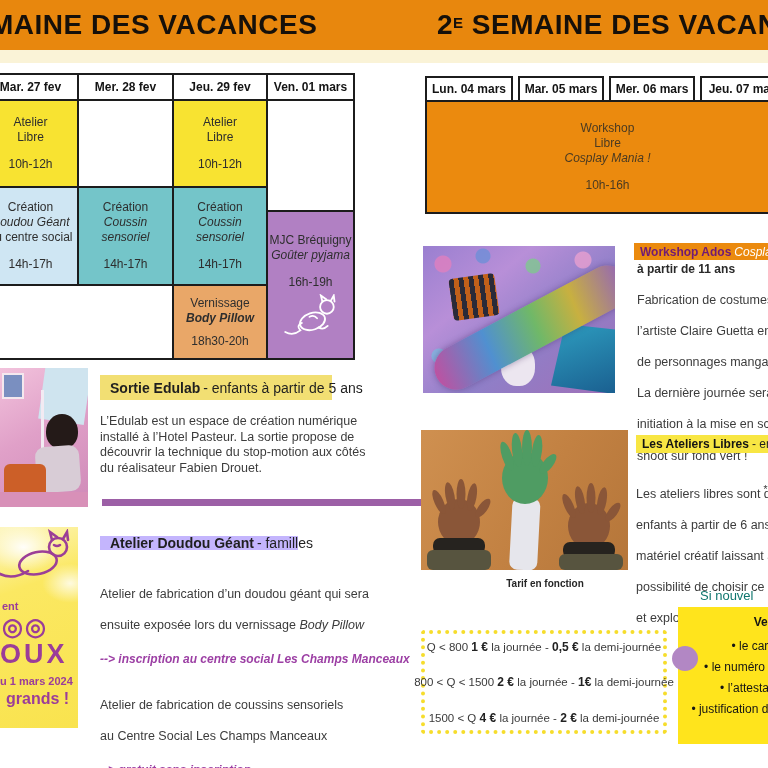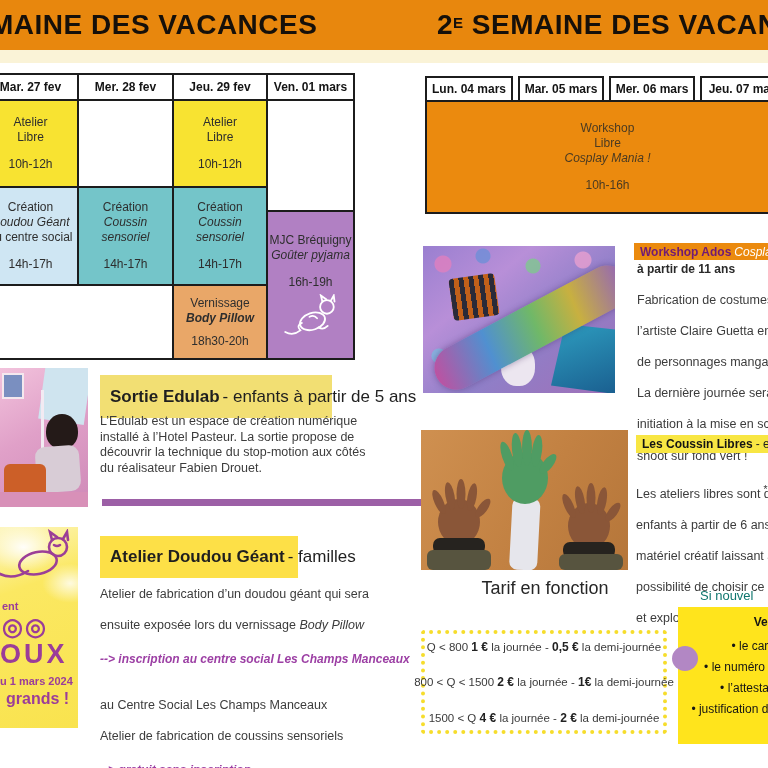--- a/index.html
+++ b/index.html
@@ -25,32 +25,32 @@
       align-items:center;justify-content:center;font-size:12px;font-weight:bold;color:#141414;}
 
   .bg-yellow{background:#f8e331;}
   .bg-blue{background:#cfe6f3;}
   .bg-teal{background:#74c5c9;}
   .bg-purple{background:#b180c3;}
   .bg-tan{background:#e9a768;}
   .bg-orange{background:#eb8a0e;}
 
   
-  .sec-hdr{display:flex;align-items:center;padding:9px 10px;font-size:17px;color:#1f1f1f;white-space:nowrap;}
+  .sec-hdr{display:flex;align-items:center;padding:0 10px;font-size:14px;color:#1f1f1f;white-space:nowrap;}
   .sec-hdr b{margin-right:3px;}
   .body-txt{font-size:12.5px;line-height:15.6px;color:#3c3c3c;white-space:pre-line;}
   .note{font-size:12px;font-weight:bold;font-style:italic;color:#9c3fa4;margin-top:3px;}
 
   .divider{left:102px;top:499px;width:323px;height:7px;background:#9c5fa6;}
 
   
   .clip-lines div{white-space:nowrap;}
 
   
-  .tarif-title{font-weight:normal;font-size:18px;color:#262626;text-align:center;width:250px;}
+  .tarif-title{font-weight:bold;font-size:10px;color:#262626;text-align:center;width:250px;}
   .tarif-box{left:421px;top:630px;width:246px;height:104px;border:4px dotted #f6dd2c;border-radius:4px;
              display:flex;flex-direction:column;justify-content:space-evenly;align-items:center;box-sizing:border-box;gap:16px;}
   .tarif-row{font-size:11.5px;color:#3a3a3a;white-space:nowrap;}
   .tarif-row b{font-size:12px;color:#222;}
 
   
   .yellow-box{left:678px;top:607px;width:100px;height:137px;background:#ffe41c;
               display:flex;flex-direction:column;align-items:flex-end;padding:8px 3px 0 0;box-sizing:border-box;}
   .yellow-box .t{font-weight:bold;font-size:12px;color:#151515;margin-bottom:10px;}
   .yellow-box .i{font-size:12px;color:#151515;margin-bottom:7px;white-space:nowrap;}
@@ -230,33 +230,33 @@
     <b>Sortie Edulab</b>
       <span>- enfants à partir de 5 ans</span>
   </div>
   <div class="abs body-txt" style="left:100px;top:414px;width:330px;">L’Edulab est un espace de création numérique
 installé à l’Hotel Pasteur. La sortie propose de
 découvrir la technique du stop-motion aux côtés
 du réalisateur Fabien Drouet.</div>
 
   <div class="abs divider"></div>
 
-  <div class="abs sec-hdr" style="left:100px;top:536px;width:178px;height:24px;background:#fde047;">
+  <div class="abs sec-hdr" style="left:100px;top:536px;width:178px;height:14px;background:#c4b5fd;">
     <b>Atelier Doudou Géant</b>
       <span>- familles</span>
   </div>
   <div class="abs body-txt" style="left:100px;top:571px;width:340px;">
     <div>Atelier de fabrication d’un doudou géant qui sera</div>
     <div><span>ensuite exposée lors du vernissage </span><span class="it">Body Pillow</span></div>
     <div class="note">--&gt; inscription au centre social Les Champs Manceaux</div>
   </div>
 
   <div class="abs body-txt" style="left:100px;top:682px;width:340px;">
+    <div>Atelier de fabrication de coussins sensoriels</div>
     <div>au Centre Social Les Champs Manceaux</div>
-    <div>Atelier de fabrication de coussins sensoriels</div>
     <div class="note">--&gt; gratuit sans inscription</div>
   </div>
 
   <div class="abs photo photo-cosplay">
     <div class="cosplay-spots"></div>
     <div class="teal-cloth"></div>
     <div class="saw-head"></div>
     <div class="sleeve"></div>
     <div class="chainsaw"></div>
   </div>
@@ -270,21 +270,21 @@
     <div>Fabrication de costumes de</div>
     <div>l’artiste Claire Guetta en s</div>
     <div>de personnages mangas /</div>
     <div>La dernière journée sera d</div>
     <div>initiation à la mise en scèn</div>
     <div>shoot sur fond vert !</div>
     <div class="it" style="text-align:right;font-size:10.5px;margin-top:2px;">* P</div>
   </div>
 
   <div class="abs sec-hdr" style="left:636px;top:435px;width:134px;height:18px;background:#f8e643;padding:0 0 0 6px;font-size:12px;">
-    <b style="color:#141414;">Les Coussin Libres</b>
+    <b style="color:#141414;">Les Ateliers Libres</b>
       <span>- enfants</span>
   </div>
   <div class="abs body-txt clip-lines" style="left:636px;top:471px;width:140px;">
     <div>Les ateliers libres sont des t</div>
     <div>enfants à partir de 6 ans. L’</div>
     <div>matériel créatif laissant aux</div>
     <div>possibilité de choisir ce qu’</div>
     <div>et explorer en activité indiv</div>
   </div>
 

